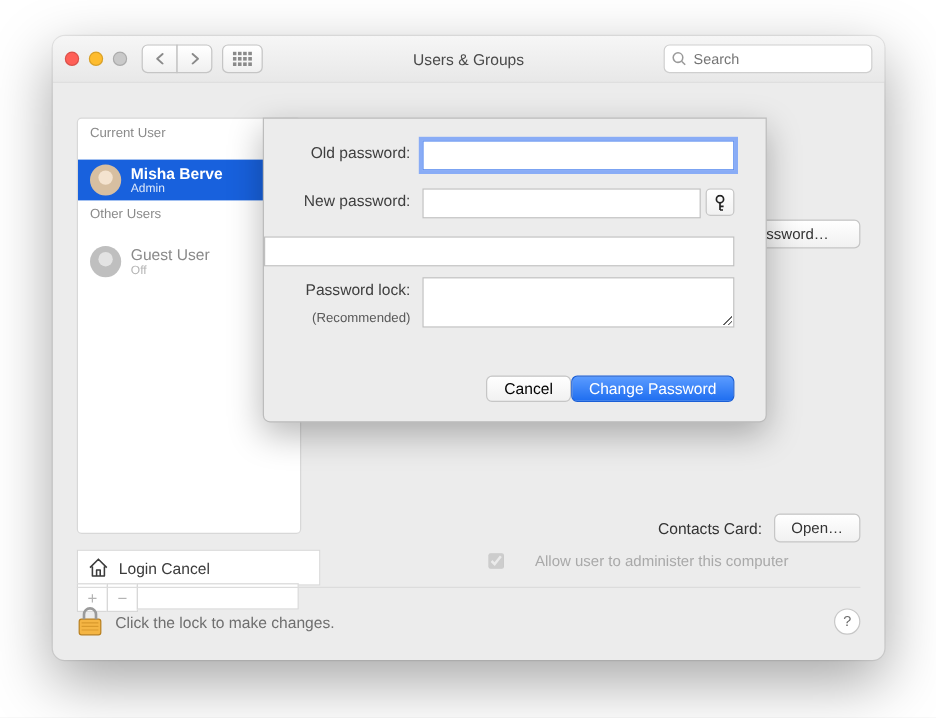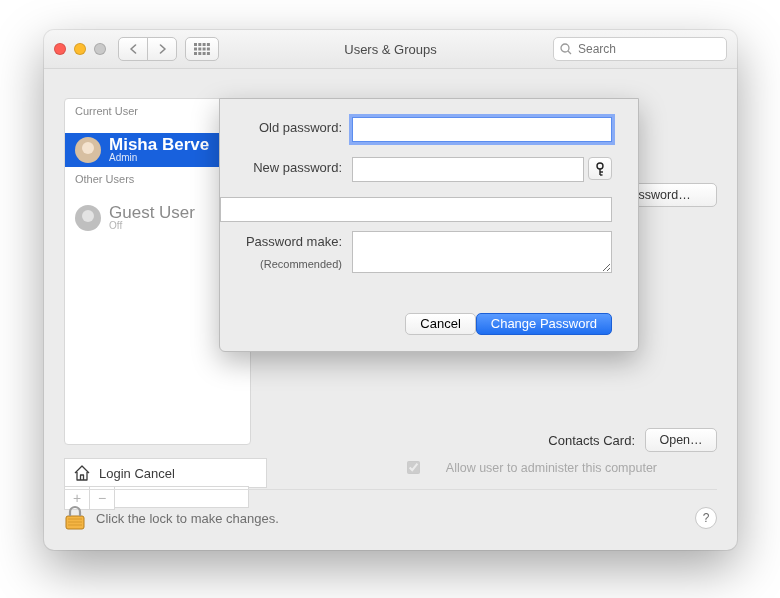--- a/index.html
+++ b/index.html
@@ -20,21 +20,21 @@
   .search input{border:none;outline:none;width:100%;font-size:12px;background:transparent;color:#333}
   .body{position:absolute;top:38px;left:0;right:0;bottom:0}
   .sidebar{position:absolute;left:20px;top:30px;width:185px;height:345px;background:#fff;border:1px solid #d8d8d8;border-radius:4px;overflow:hidden}
   .sb-head{font-size:11px;color:#8a8a8a;padding:6px 10px 16px}
   .userrow{display:flex;align-items:center;padding:4px 10px;gap:8px}
   .userrow.sel{background:#1861dd;color:#fff}
   .avatar{width:26px;height:26px;border-radius:50%;background:#d7bfa1;position:relative;flex-shrink:0;overflow:hidden}
   .avatar.guest{background:#bfbfbf}
   .avatar::after{content:"";position:absolute;left:7px;top:5px;width:12px;height:12px;border-radius:50%;background:#f4e3cf}
   .avatar.guest::after{background:#e3e3e3}
-  .uname{font-size:17px;font-weight:600;line-height:14px}
+  .uname{font-size:13px;font-weight:600;line-height:14px}
   .urole{font-size:10px;opacity:0.85}
   .urole.off{color:#a7a7a7}
   .loginopts{position:absolute;left:20px;top:390px;width:185px;height:28px;background:#fff;border:1px solid #d8d8d8;display:flex;align-items:center;padding:0 8px;gap:8px;color:#3b3b3b}
   .plusminus{position:absolute;left:20px;top:418px;width:185px;height:22px;display:flex}
   .pmcell{width:24px;height:22px;background:#fff;border:1px solid #d8d8d8;margin-right:-1px;display:flex;align-items:center;justify-content:center;color:#b4b4b4;font-size:14px}
   .pmrest{flex:1;background:#fff;border:1px solid #d8d8d8}
   .rightpane{position:absolute;left:226px;right:20px;top:30px;bottom:76px}
   .changepw{position:absolute;right:0;top:85px;width:118px;height:22px;background:linear-gradient(#ffffff,#f1f1f1);border:1px solid #c6c6c6;border-radius:5px;text-align:center;line-height:22px;font-size:12.5px}
   .contacts{position:absolute;right:0;top:330px;display:flex;align-items:center;gap:10px}
   .openbtn{width:70px;height:22px;background:linear-gradient(#ffffff,#f1f1f1);border:1px solid #c6c6c6;border-radius:5px;text-align:center;line-height:22px;font-size:12.5px}
@@ -178,21 +178,21 @@
             <line x1="5" y1="10" x2="8" y2="10" stroke="#222" stroke-width="1.4"></line>
             <line x1="5" y1="13" x2="7.5" y2="13" stroke="#222" stroke-width="1.4"></line>
           </svg>
       </div>
     </div>
     <div class="sheetrow" style="top:98px">
       <input class="sheetinput" type="password" value="" style="">
     </div>
     <div class="sheetrow" style="top:132px">
       <div class="sheetlabel">
-        <span>Password make:</span><br><span class="sub">(Recommended)</span>
+        <span>Password lock:</span><br><span class="sub">(Recommended)</span>
       </div>
       <textarea class="sheetinput tainput" value="" style=""></textarea>
     </div>
     <div class="sheetbtns">
       <button class="btn">Cancel</button>
       <button class="btn primary">Change Password</button>
     </div>
   </div>
 </div>
 

